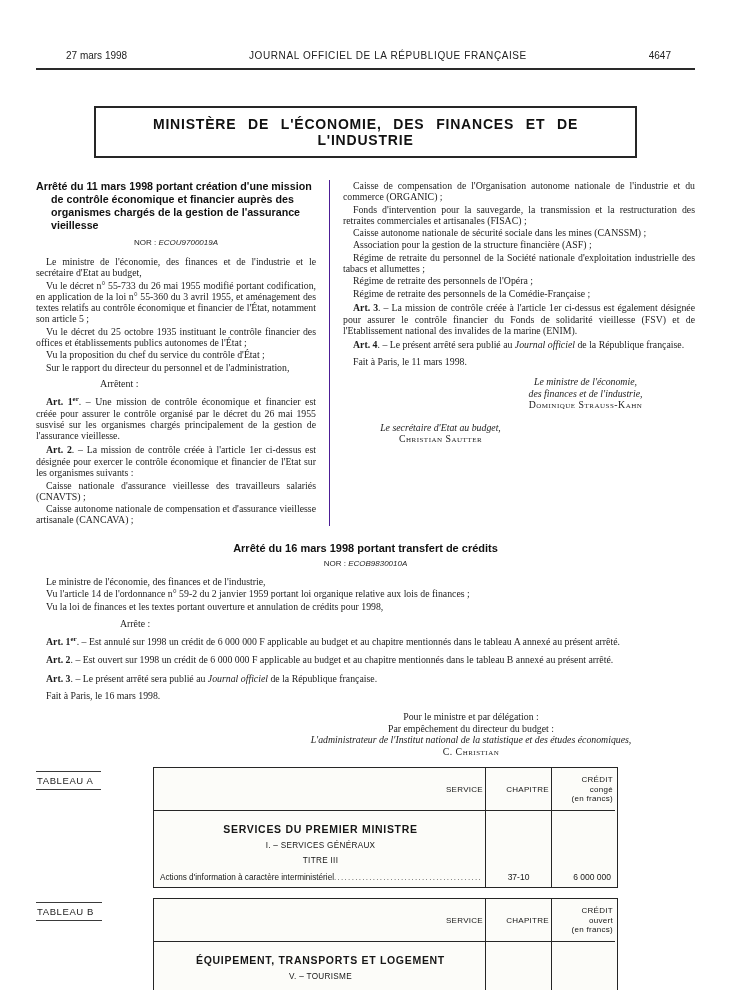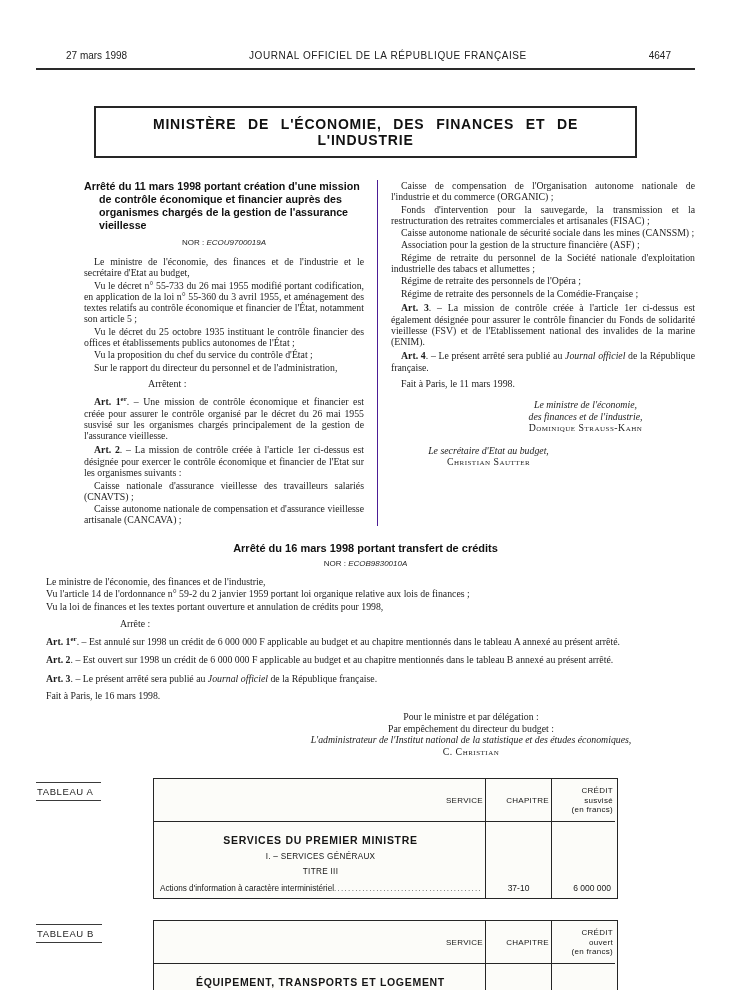--- a/index.html
+++ b/index.html
@@ -19,21 +19,21 @@
   .hdr-rule { border:none; border-top:2px solid #2a2a2a; margin:7px 0 0 0; }
   
   .ministry {
     width:531px; margin:36px auto 0 auto; border:2px solid #262626;
     padding:8px 4px; text-align:center;
     font-family:"Liberation Sans", sans-serif; font-weight:bold;
     font-size:14px; letter-spacing:.8px; word-spacing:7px; color:#111;
   }
   
   .cols { display:flex; margin-top:22px; }
-  .col-left  { width:293px; padding-right:13px; box-sizing:border-box;margin-left:48px; }
+  .col-left  { width:293px; padding-right:13px; box-sizing:border-box; }
   .col-right { flex:1; border-left:1px solid #4c1d95; padding-left:13px; }
   .a1-title {
     font-family:"Liberation Sans", sans-serif; font-weight:bold;
     font-size:10.7px; line-height:13px; margin:0;
     padding-left:15px; text-indent:-15px; color:#111;
   }
   .nor { text-align:center; font-family:"Liberation Sans", sans-serif;
          font-size:8px; margin:6px 0 9px 0; }
   .nor i { font-style:italic; }
   .para { font-size:9.8px; line-height:11.3px; text-align:justify;
@@ -55,21 +55,21 @@
   .a2-title { text-align:center; font-family:"Liberation Sans", sans-serif;
               font-weight:bold; font-size:11px; margin:0; color:#111; }
   .a2 .nor { margin:5px 0 8px 0; }
   .a2 .para { line-height:11.6px; }
   .a2 .artp { margin-top:5px; }
   .delegation { width:470px; margin:7px 0 0 200px; text-align:center;
                 font-size:9.8px; line-height:11.6px; }
   .delegation .ital { font-style:italic; }
   .delegation .sig-name { font-variant:small-caps; }
   
-  .tbl-row { display:flex; margin-top:21px; }
+  .tbl-row { display:flex; margin-top:10px; }
   .tbl-label { width:117px; padding-top:3px; }
   .tbl-label span {
     display:inline-block; border-top:1.5px solid #3a3a3a; border-bottom:1.5px solid #3a3a3a;
     padding:3px 8px 3px 1px; font-family:"Liberation Sans", sans-serif;
     font-size:9.5px; letter-spacing:.6px; color:#222;
   }
   .jo-table { width:463px; border:1.6px solid #262626;
               font-family:"Liberation Sans", sans-serif; color:#161616;
               background:#fcfcf9; }
   .t-head, .t-body { display:grid; grid-template-columns:331px 66px 64px; }
@@ -174,21 +174,21 @@
   </section>
 
   <div class="tbl-row">
     <div class="tbl-label"><span>TABLEAU A</span></div>
     <div class="jo-table">
       <div class="t-head">
         <div>SERVICE</div>
         <div>CHAPITRE</div>
         <div>
           <span>CRÉDIT</span>
-          <span>susvisé</span>
+          <span>congé</span>
           <span>(en francs)</span>
         </div>
       </div>
       <div class="t-body body-a">
         <div class="svc-cell">
           <div class="grp">SERVICES DU PREMIER MINISTRE</div>
           <div class="sub">I. – SERVICES GÉNÉRAUX</div>
           <div class="sub">TITRE III</div>
           <div class="svc-line">
               <span>Actions d'information à caractère interministériel</span>

